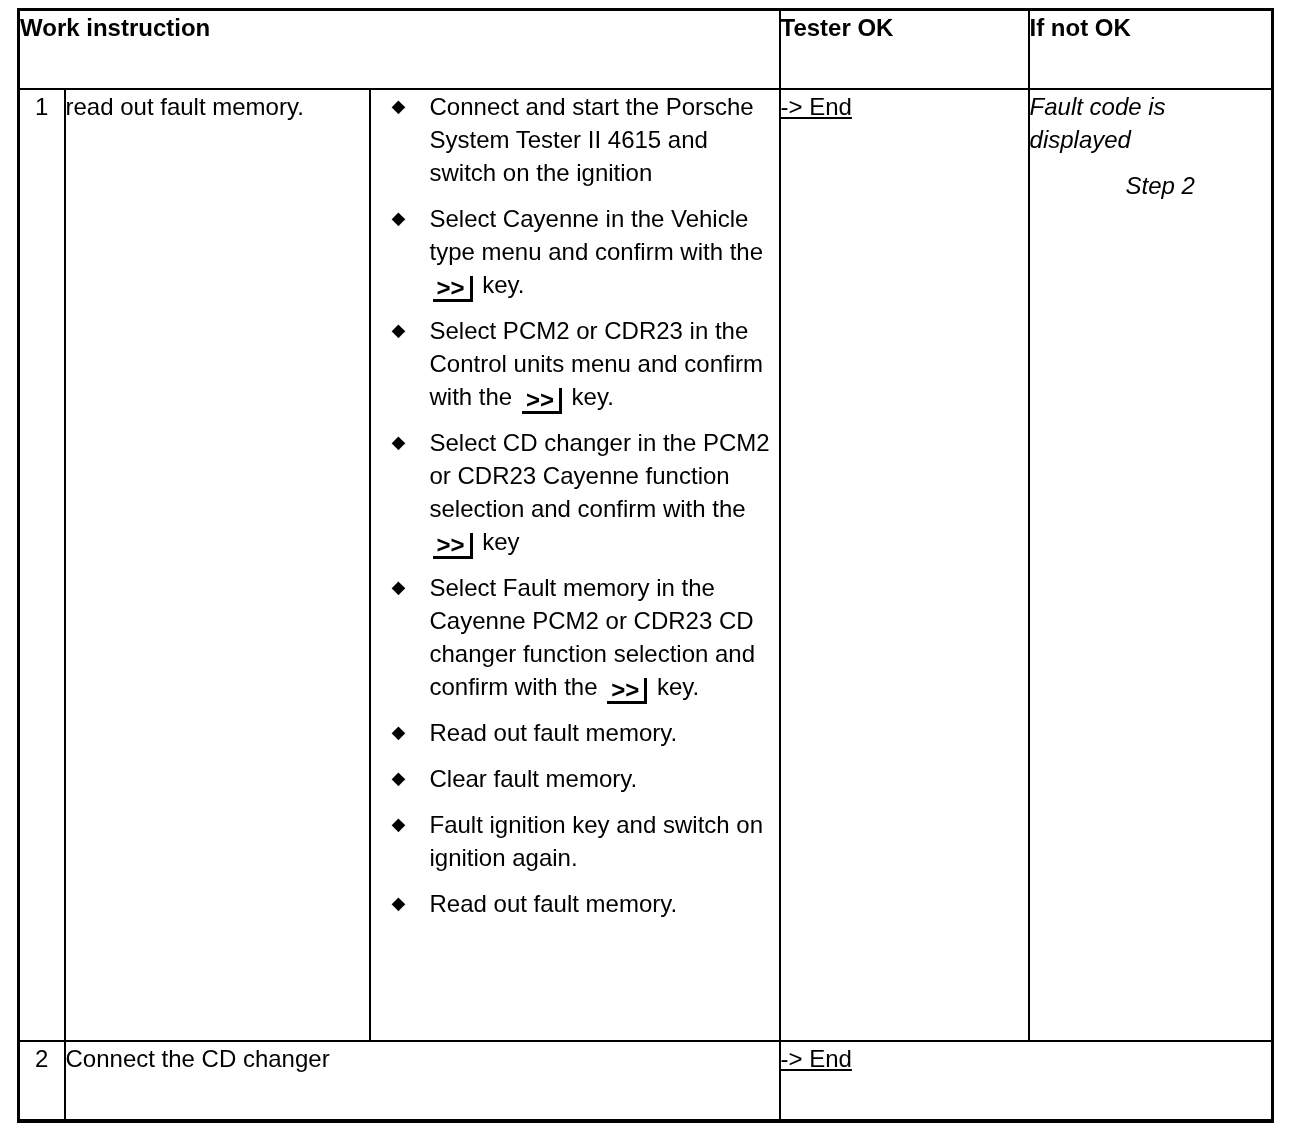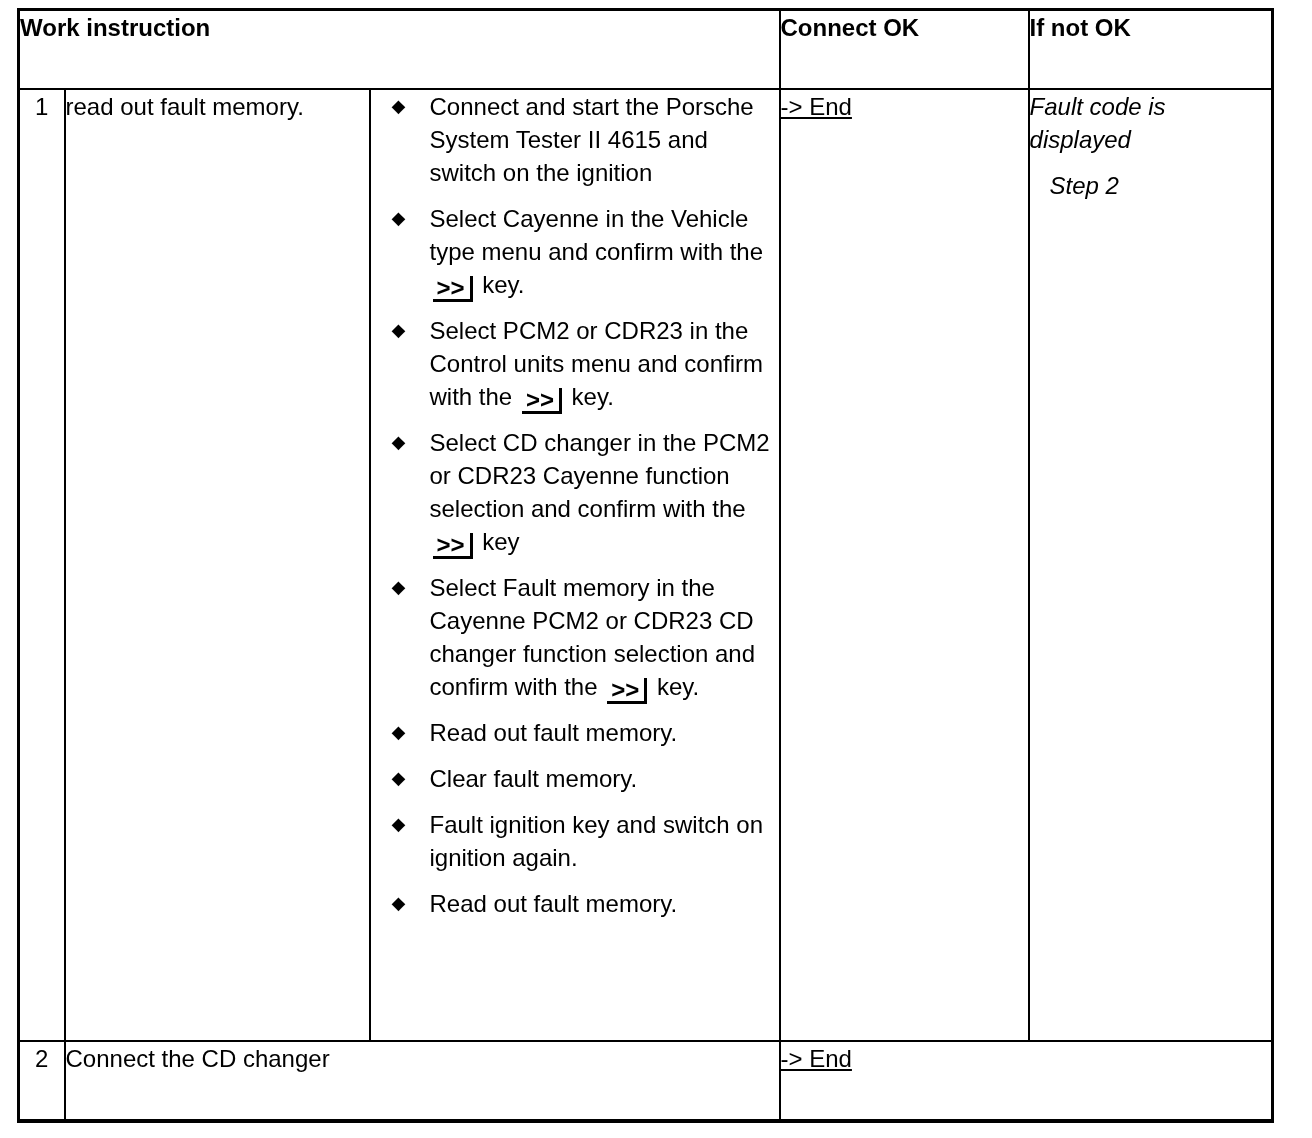--- a/index.html
+++ b/index.html
@@ -79,38 +79,38 @@
   .key-sym {
     display: inline-block;
     font-weight: bold;
     line-height: 20px;
     padding: 2px 5px 1px 4px;
     border-bottom: 3px solid #000000;
     border-right: 3px solid #000000;
     margin: 0 3px;
     transform: translateY(3px);
   }
-  .nok-step { margin-top: 13px; padding-left: 20px; }
+  .nok-step { margin-top: 13px; padding-left: 20px; text-align: center; }
 </style>
 </head>
 <body>
 
 <div class="page">
   <table class="worksheet">
     <colgroup>
       <col class="c-num">
         <col class="c-desc">
         <col class="c-steps">
         <col class="c-ok">
         <col class="c-nok">
     </colgroup>
     <tbody>
         <tr>
       <td class="hdr" colspan="3">Work instruction</td>
-      <td class="hdr">Connect OK</td>
+      <td class="hdr">Tester OK</td>
       <td class="hdr last-col">If not OK</td>
     </tr>
     <tr class="row1">
       <td class="num-cell">1</td>
       <td class="desc-cell">read out fault memory.</td>
       <td class="steps-cell">
         <div>
               <div class="step">
                 <span class="bullet">◆</span>
                 <div class="txt">Connect and start the Porsche System Tester II 4615 and switch on the ignition</div>

